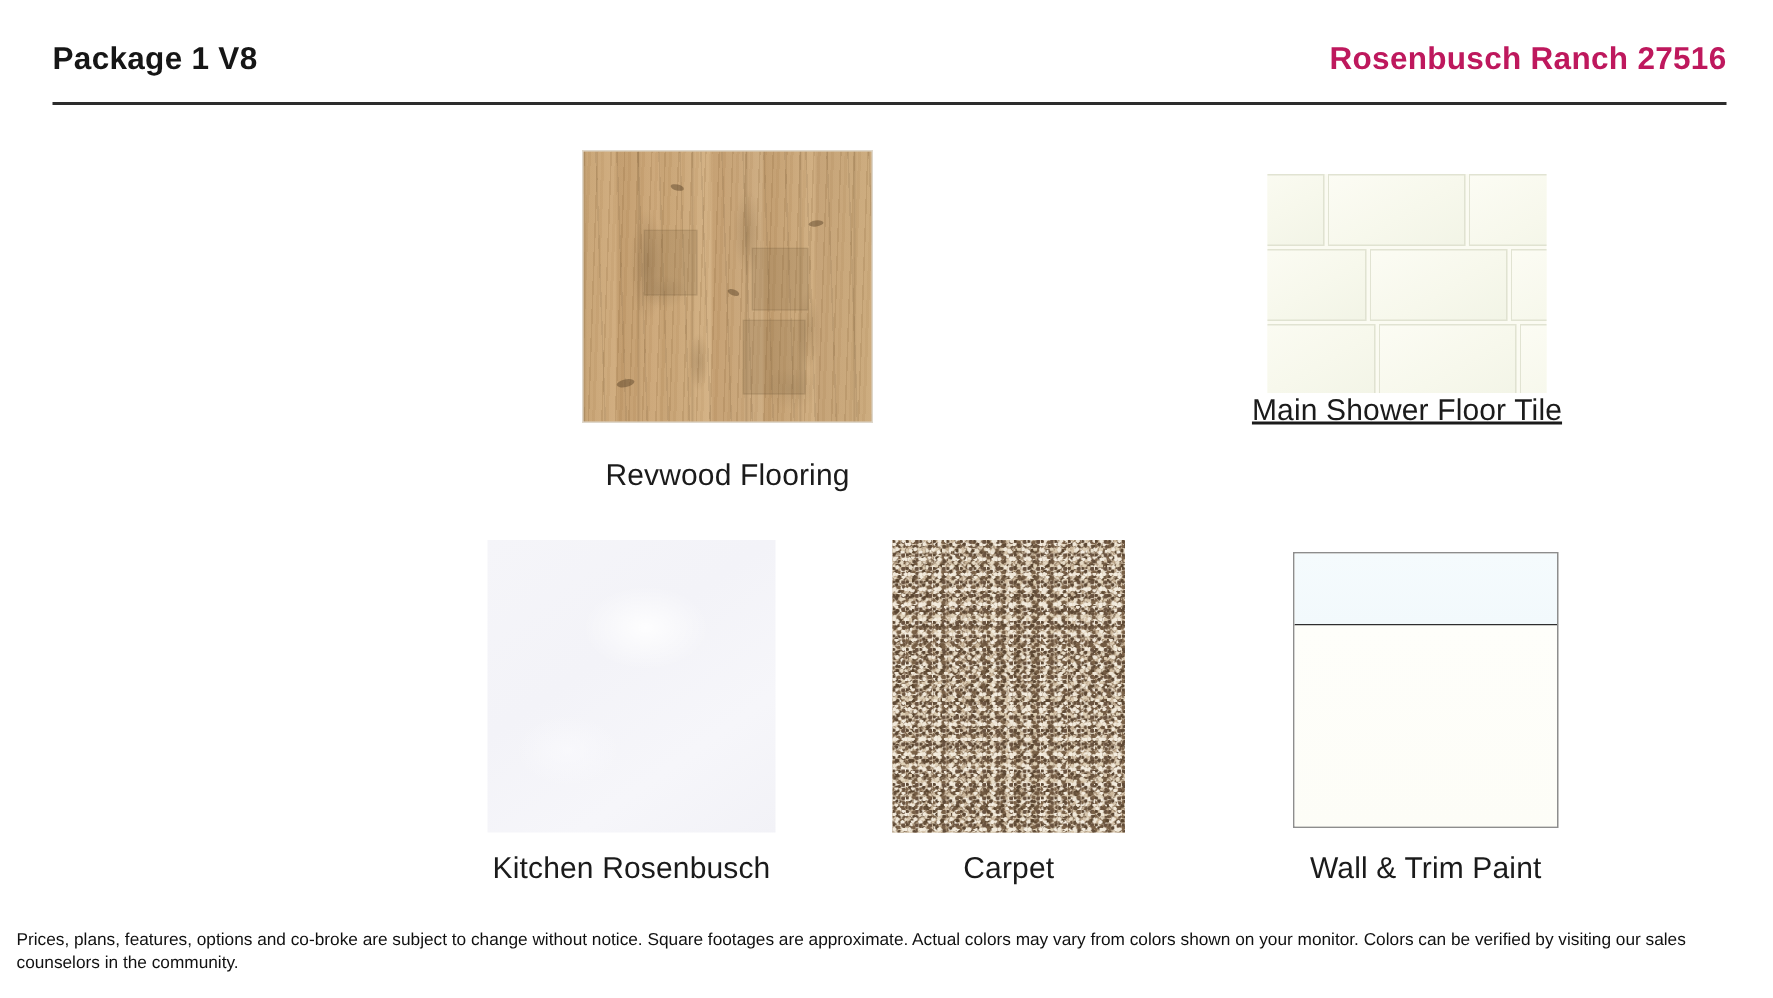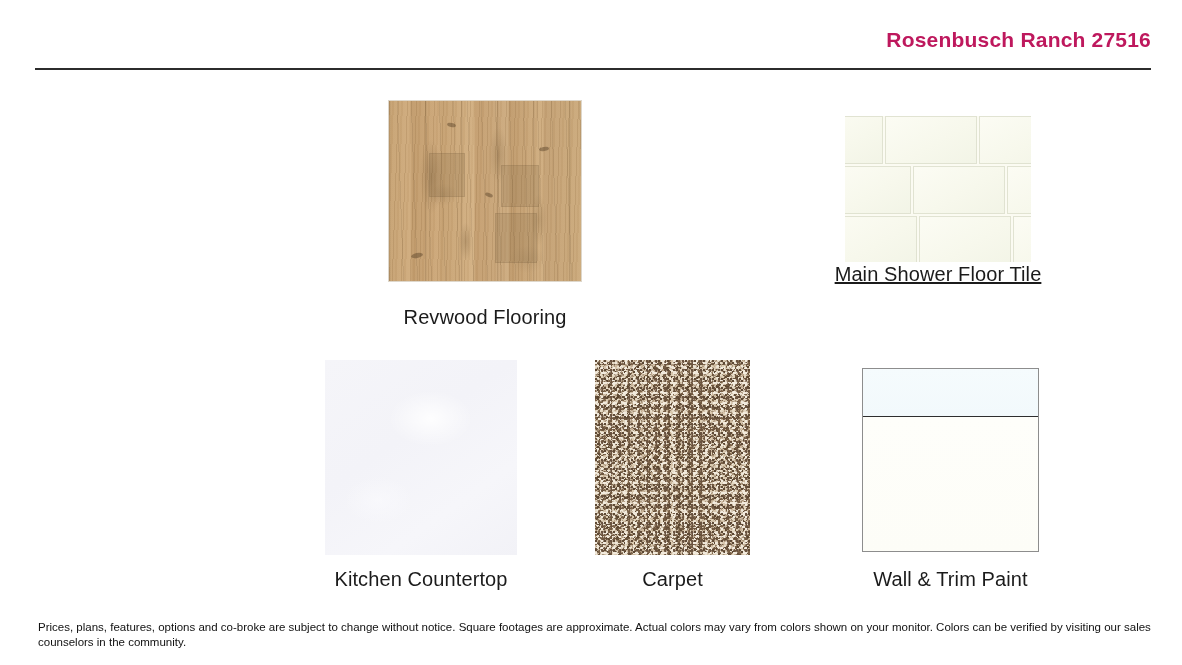--- a/index.html
+++ b/index.html
@@ -322,33 +322,34 @@
     top: 48px;
     width: 100%;
     height: 134px;
     background: linear-gradient(180deg, #fefefa 0%, #fdfdf7 100%);
   }
   #paint-label { top: 200px; }
 
   
   .footer {
     position: absolute;
-    left: 38px;
+    left: 11px;
     top: 620px;
     width: 1120px;
     font-size: 11.5px;
     line-height: 15px;
     color: #111111;
     font-family: "Liberation Sans", sans-serif;
   }
 </style>
 </head>
 <body>
 
 <div class="header">
+  <div class="header-title">Package 1 V8</div>
   <div class="header-subtitle">Rosenbusch Ranch 27516</div>
   <div class="header-rule"></div>
 </div>
 
 <div class="board">
 
 
   <div class="swatch-item" id="flooring-item">
     <div class="swatch-frame" id="flooring-frame">
       <div class="floor-patch p1"></div>
@@ -375,21 +376,21 @@
 
       <div class="tile" style="left:-24px; top:100px; width:96px;  height:54px;"></div>
       <div class="tile" style="left:74px;  top:100px; width:92px;  height:54px;"></div>
       <div class="tile" style="left:168px; top:100px; width:92px;  height:54px;"></div>
     </div>
     <div class="swatch-label" id="tile-label">Main Shower Floor Tile</div>
   </div>
 
   <div class="swatch-item" id="countertop-item">
     <div class="swatch-frame" id="countertop-frame"></div>
-    <div class="swatch-label" id="countertop-label">Kitchen Countertop</div>
+    <div class="swatch-label" id="countertop-label">Kitchen Rosenbusch</div>
   </div>
 
   <div class="swatch-item" id="carpet-item">
     <div class="swatch-frame" id="carpet-frame"></div>
     <div class="swatch-label" id="carpet-label">Carpet</div>
   </div>
 
   <div class="swatch-item" id="paint-item">
     <div class="swatch-frame" id="paint-frame">
       <div class="paint-top"></div>

